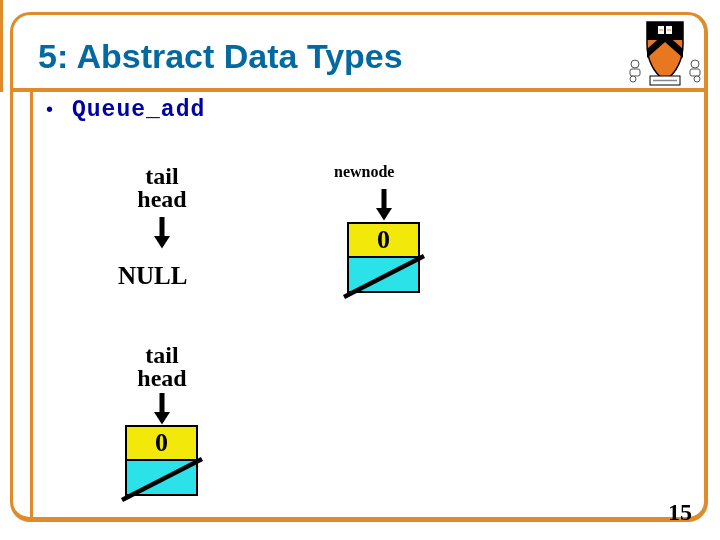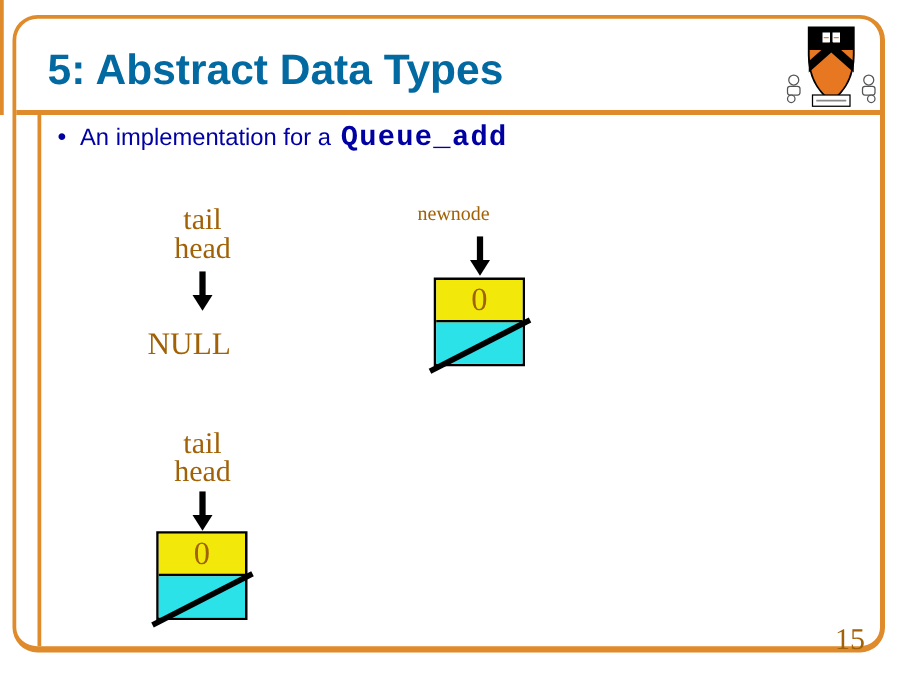--- a/index.html
+++ b/index.html
@@ -54,21 +54,21 @@
   }
   #bullet-dot { font-size: 20px; margin-right: 11px; }
   #bullet-prefix { font-size: 19px; }
   #bullet-code {
     font-family: "Liberation Mono", "DejaVu Sans Mono", monospace;
     font-weight: bold; font-size: 23px;
     margin-left: 8px; letter-spacing: 1px;
   }
 
   
-  .serif { font-family: "Liberation Serif", serif; color: #a16207; }
+  .serif { font-family: "Liberation Serif", serif; color: #000000; font-weight: bold; }
   .ptr-labels {
     width: 88px; text-align: center;
     font-size: 24px; line-height: 23px;
   }
   #g1-labels { left: 118px; top: 165px; }
   #g1-null   { left: 118px; top: 262px; width: 95px; text-align: left; font-size: 25px; }
   #g2-label  { left: 334px; top: 163px; width: 97px; font-size: 16px; }
   #g3-labels { left: 118px; top: 344px; }
 
   
@@ -139,21 +139,20 @@
 
     <polygon points="21,42 39,26 57,42 57,33 39,17 21,33" fill="#000"></polygon>
 
     <rect x="24" y="60" width="30" height="9" fill="#fff" stroke="#000" stroke-width="1"></rect>
     <line x1="27" y1="64.5" x2="51" y2="64.5" stroke="#888" stroke-width="1.5"></line>
   </svg>
 </div>
 
 <div class="abs" id="bullet-line">
   <span id="bullet-dot">•</span>
-  <span id="bullet-prefix">An implementation for a</span>
   <span id="bullet-code">Queue_add</span>
 </div>
 
 <div class="abs serif ptr-labels" id="g1-labels">
   <div>tail</div>
   <div>head</div>
 </div>
 <svg class="abs down-arrow" id="g1-arrow" viewBox="0 0 22 32">
   <rect x="8.5" y="0" width="5" height="19" fill="#000"></rect>
   <polygon points="3,19 19,19 11,31.5" fill="#000"></polygon>

